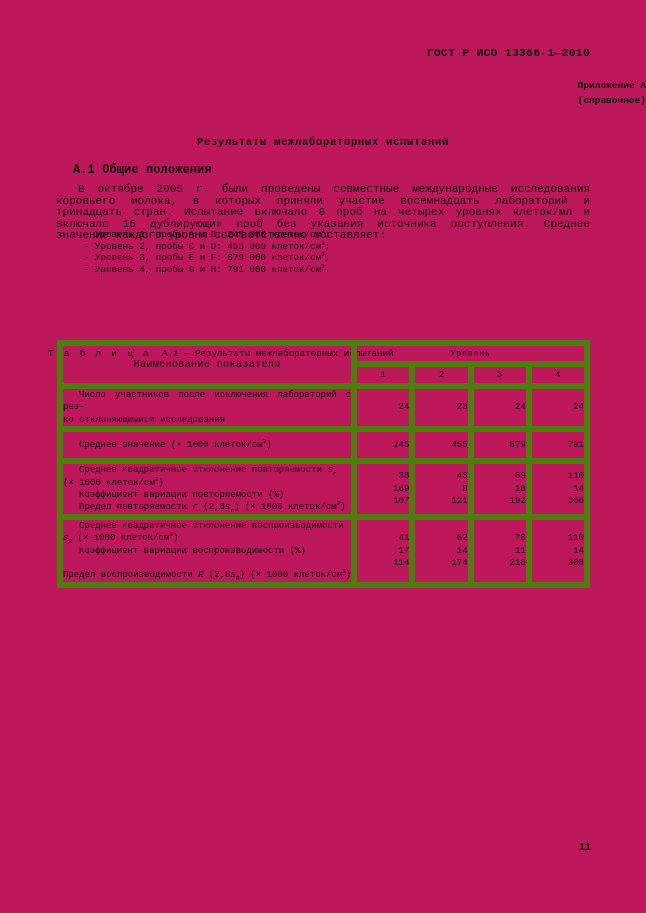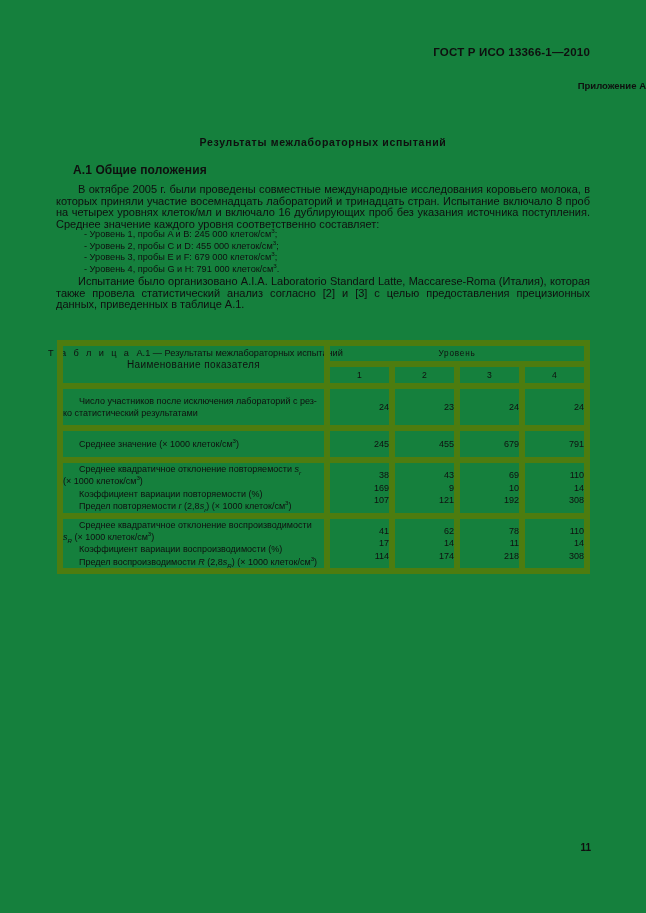--- a/index.html
+++ b/index.html
@@ -8,22 +8,23 @@
     background: #ffffff;
   }
   body {
     font-family: "Liberation Sans", sans-serif;
     color: #0f0f0f;
   }
   .page {
     position: relative;
     width: 646px;
     height: 913px;
-    background: #15803d;
+    background: #be185d;
     overflow: hidden;
+    font-family: Liberation Mono, monospace;
   }
   .std-header {
     position: absolute;
     top: 46px;
     right: 56px;
     font-size: 11.5px;
     font-weight: bold;
     letter-spacing: 0.2px;
     white-space: nowrap;
   }
@@ -167,56 +168,56 @@
 </style>
 </head>
 <body>
 
 <div class="page">
 
   <div class="std-header">ГОСТ Р ИСО 13366-1—2010</div>
 
   <div class="annex-block">
     <div>Приложение А</div>
+    <div>(справочное)</div>
   </div>
 
   <div class="doc-title">Результаты межлабораторных испытаний</div>
 
   <div class="section-head">A.1 Общие положения</div>
 
   <div class="body-text para-1"><span class="indent"></span><span>В октябре 2005 г. были проведены совместные международные исследования коровьего молока, в которых приняли участие восемнадцать лабораторий и тринадцать стран. Испытание включало 8 проб на четырех уровнях клеток/мл и включало 16 дублирующих проб без указания источника поступления. Среднее значение каждого уровня соответственно составляет:</span></div>
 
   <div class="level-list">
     <div><span>- Уровень 1, пробы A и B: 245 000 клеток/см</span><sup>3</sup><span>;</span></div>
     <div><span>- Уровень 2, пробы C и D: 455 000 клеток/см</span><sup>3</sup><span>;</span></div>
     <div><span>- Уровень 3, пробы E и F: 679 000 клеток/см</span><sup>3</sup><span>;</span></div>
     <div><span>- Уровень 4, пробы G и H: 791 000 клеток/см</span><sup>3</sup><span>.</span></div>
   </div>
 
-  <div class="body-text para-2"><span class="indent"></span><span>Испытание было организовано A.I.A. Laboratorio Standard Latte, Maccarese-Roma (Италия), которая также провела статистический анализ согласно [2] и [3] с целью предоставления прецизионных данных, приведенных в таблице А.1.</span></div>
 
   <div class="table-caption"><span class="sp-title">Т а б л и ц а</span>&nbsp; <span>А.1</span> <span>—</span> <span>Результаты межлабораторных испытаний</span></div>
 
   <table class="results">
     <thead>
       <tr>
         <th class="col-name" rowspan="2">Наименование показателя</th>
         <th class="lvl-group" colspan="4">Уровень</th>
       </tr>
       <tr>
         <th class="lvl-num">1</th>
         <th class="lvl-num">2</th>
         <th class="lvl-num">3</th>
         <th class="lvl-num">4</th>
       </tr>
     </thead>
     <tbody>
 
       <tr class="row-tall">
-        <td class="desc"><span class="desc-indent"></span><span>Число участников после исключения лабораторий с рез-</span><br><span>ко статистический результатами</span></td>
+        <td class="desc"><span class="desc-indent"></span><span>Число участников после исключения лабораторий с рез-</span><br><span>ко отклоняющимися исследования</span></td>
         <td class="num">24</td>
         <td class="num">23</td>
         <td class="num">24</td>
         <td class="num">24</td>
       </tr>
 
       <tr>
         <td class="desc" style="height:26px"><span class="desc-indent"></span><span>Среднее значение (× 1000 клеток/см</span><sup>3</sup><span>)</span></td>
         <td class="num">245</td>
         <td class="num">455</td>

